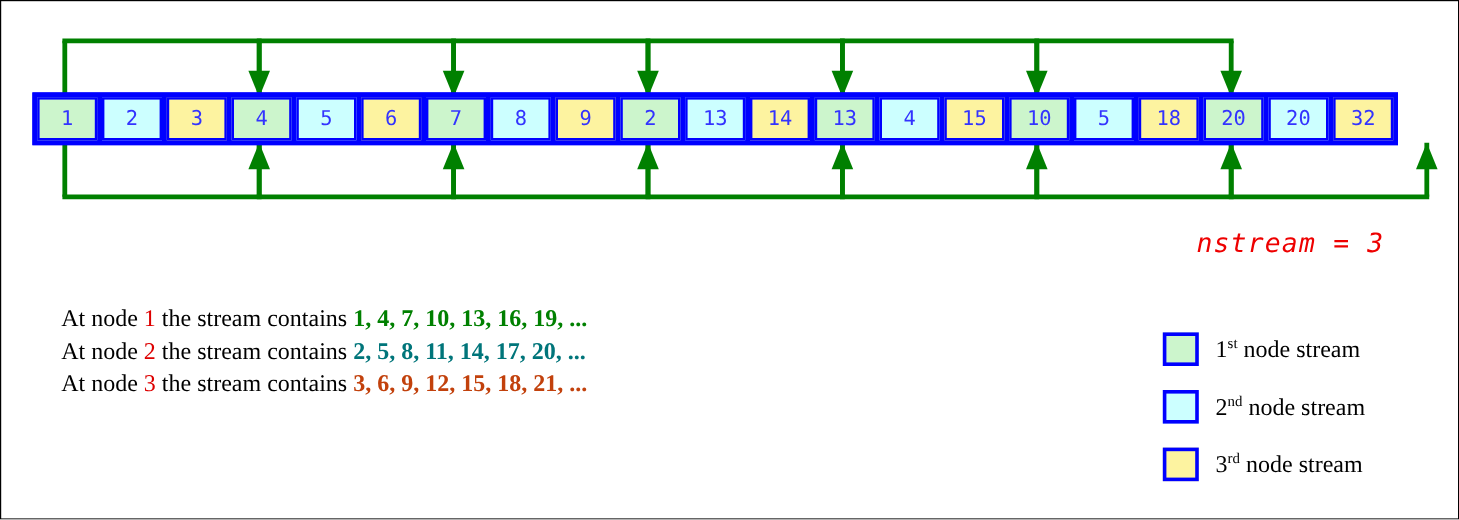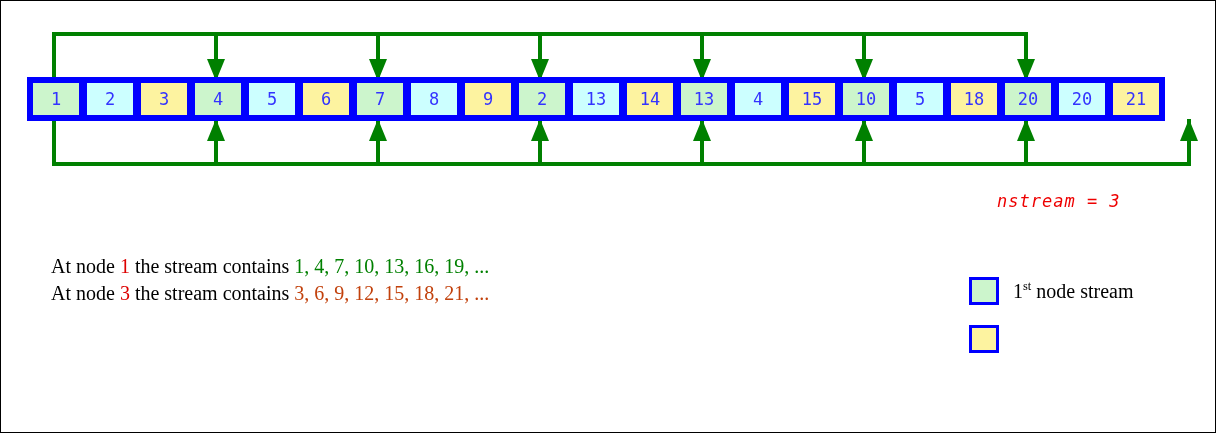--- a/index.html
+++ b/index.html
@@ -56,21 +56,21 @@
   .cell-c1 { background: #ccffff; }
   .cell-c2 { background: #fdf3a0; }
 
   
   #nstream-label {
     position: absolute;
     left: 996px;
     top: 190px;
     font-family: "DejaVu Sans Mono", "Liberation Mono", monospace;
     font-style: italic;
-    font-size: 17px;
+    font-size: 22px;
     letter-spacing: 1px;
     color: #ee0000;
     white-space: nowrap;
     z-index: 4;
   }
 
   
   #descriptions {
     position: absolute;
     left: 50px;
@@ -78,21 +78,21 @@
     z-index: 4;
   }
   .desc-line {
     font-family: "Liberation Serif", "DejaVu Serif", serif;
     font-size: 20px;
     color: #000000;
     line-height: 27px;
     white-space: nowrap;
   }
   .desc-node-num { color: #dd0000; }
-  .desc-values { font-weight: normal; }
+  .desc-values { font-weight: bold; }
   .vals-0 { color: #008000; }
   .vals-1 { color: #00757a; }
   .vals-2 { color: #c2410c; }
 
   
   #legend {
     position: absolute;
     left: 968px;
     top: 266px;
     z-index: 4;
@@ -200,33 +200,39 @@
       <div class="stream-cell cell-c1">13</div>
       <div class="stream-cell cell-c2">14</div>
       <div class="stream-cell cell-c0">13</div>
       <div class="stream-cell cell-c1">4</div>
       <div class="stream-cell cell-c2">15</div>
       <div class="stream-cell cell-c0">10</div>
       <div class="stream-cell cell-c1">5</div>
       <div class="stream-cell cell-c2">18</div>
       <div class="stream-cell cell-c0">20</div>
       <div class="stream-cell cell-c1">20</div>
-      <div class="stream-cell cell-c2">21</div>
+      <div class="stream-cell cell-c2">32</div>
     </div>
 
   <div id="nstream-label">nstream = 3</div>
 
   <div id="descriptions">
       <div class="desc-line"><span>At node </span><span class="desc-node-num">1</span><span> the stream contains </span><span class="desc-values vals-0">1, 4, 7, 10, 13, 16, 19, ...</span></div>
+      <div class="desc-line"><span>At node </span><span class="desc-node-num">2</span><span> the stream contains </span><span class="desc-values vals-1">2, 5, 8, 11, 14, 17, 20, ...</span></div>
       <div class="desc-line"><span>At node </span><span class="desc-node-num">3</span><span> the stream contains </span><span class="desc-values vals-2">3, 6, 9, 12, 15, 18, 21, ...</span></div>
     </div>
 
   <div id="legend">
       <div class="legend-row">
         <div class="legend-swatch" style="background: rgb(204, 245, 204);"></div>
         <div class="legend-text"><span>1</span><sup>st</sup><span> node stream</span></div>
       </div>
       <div class="legend-row">
+        <div class="legend-swatch" style="background: rgb(204, 255, 255);"></div>
+        <div class="legend-text"><span>2</span><sup>nd</sup><span> node stream</span></div>
+      </div>
+      <div class="legend-row">
         <div class="legend-swatch" style="background: rgb(253, 243, 160);"></div>
+        <div class="legend-text"><span>3</span><sup>rd</sup><span> node stream</span></div>
       </div>
     </div>
 
 </div>
 
 </body></html>

